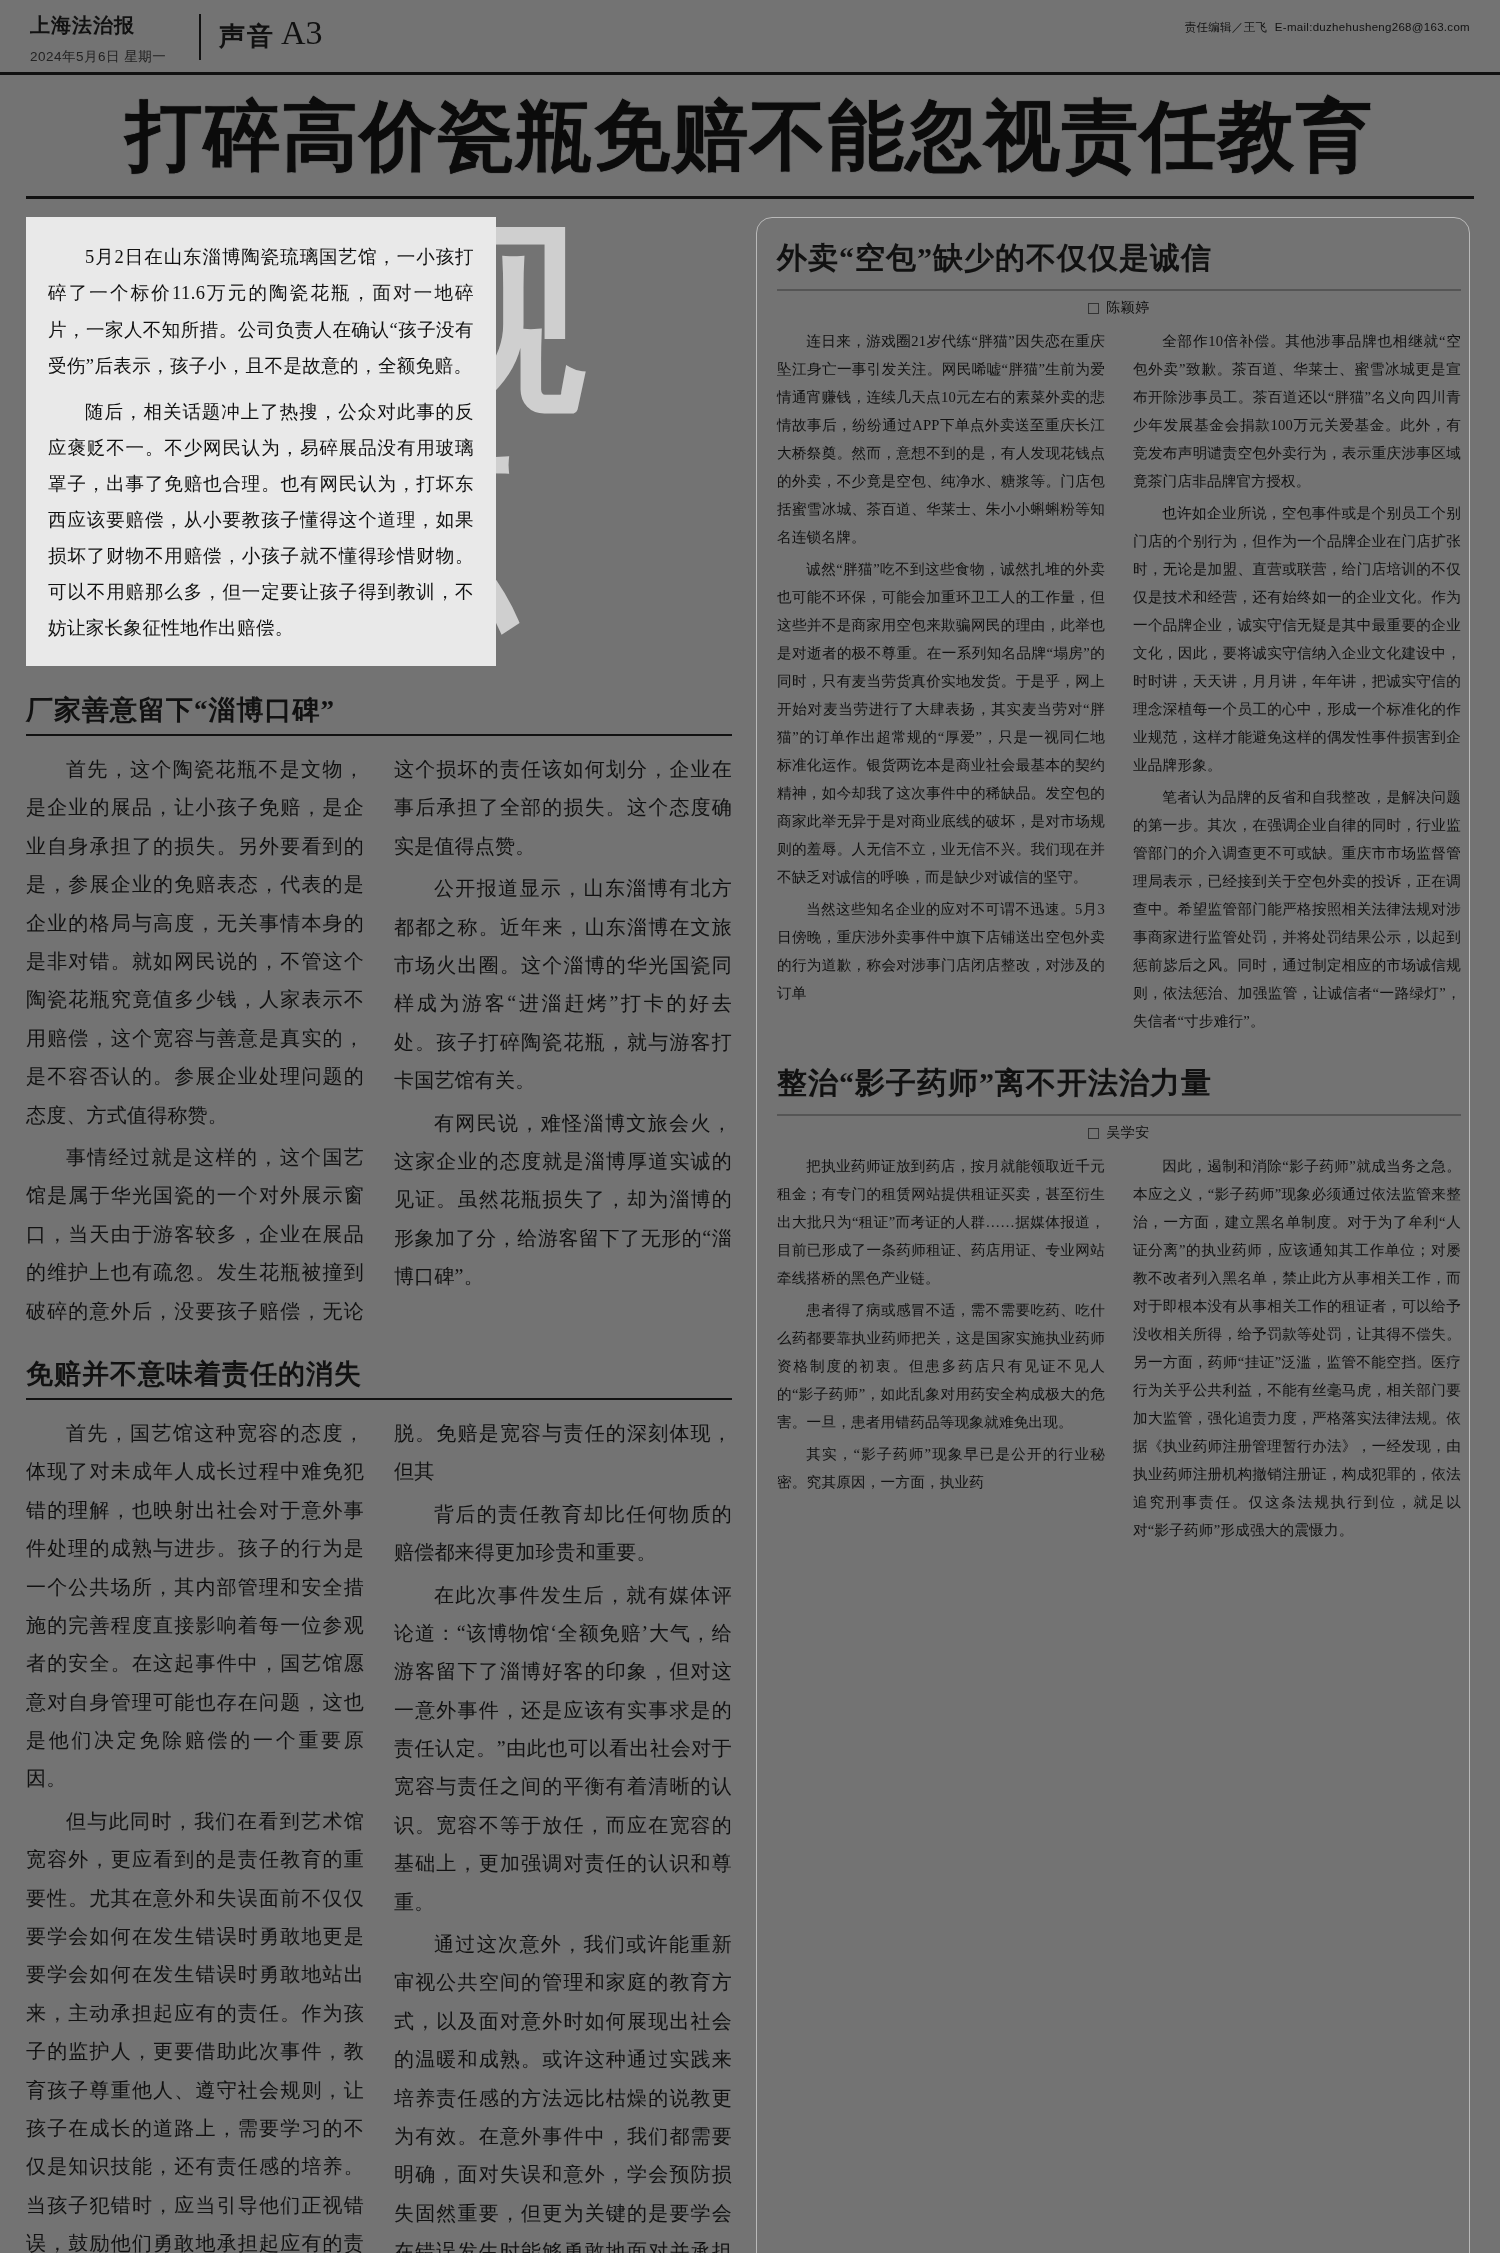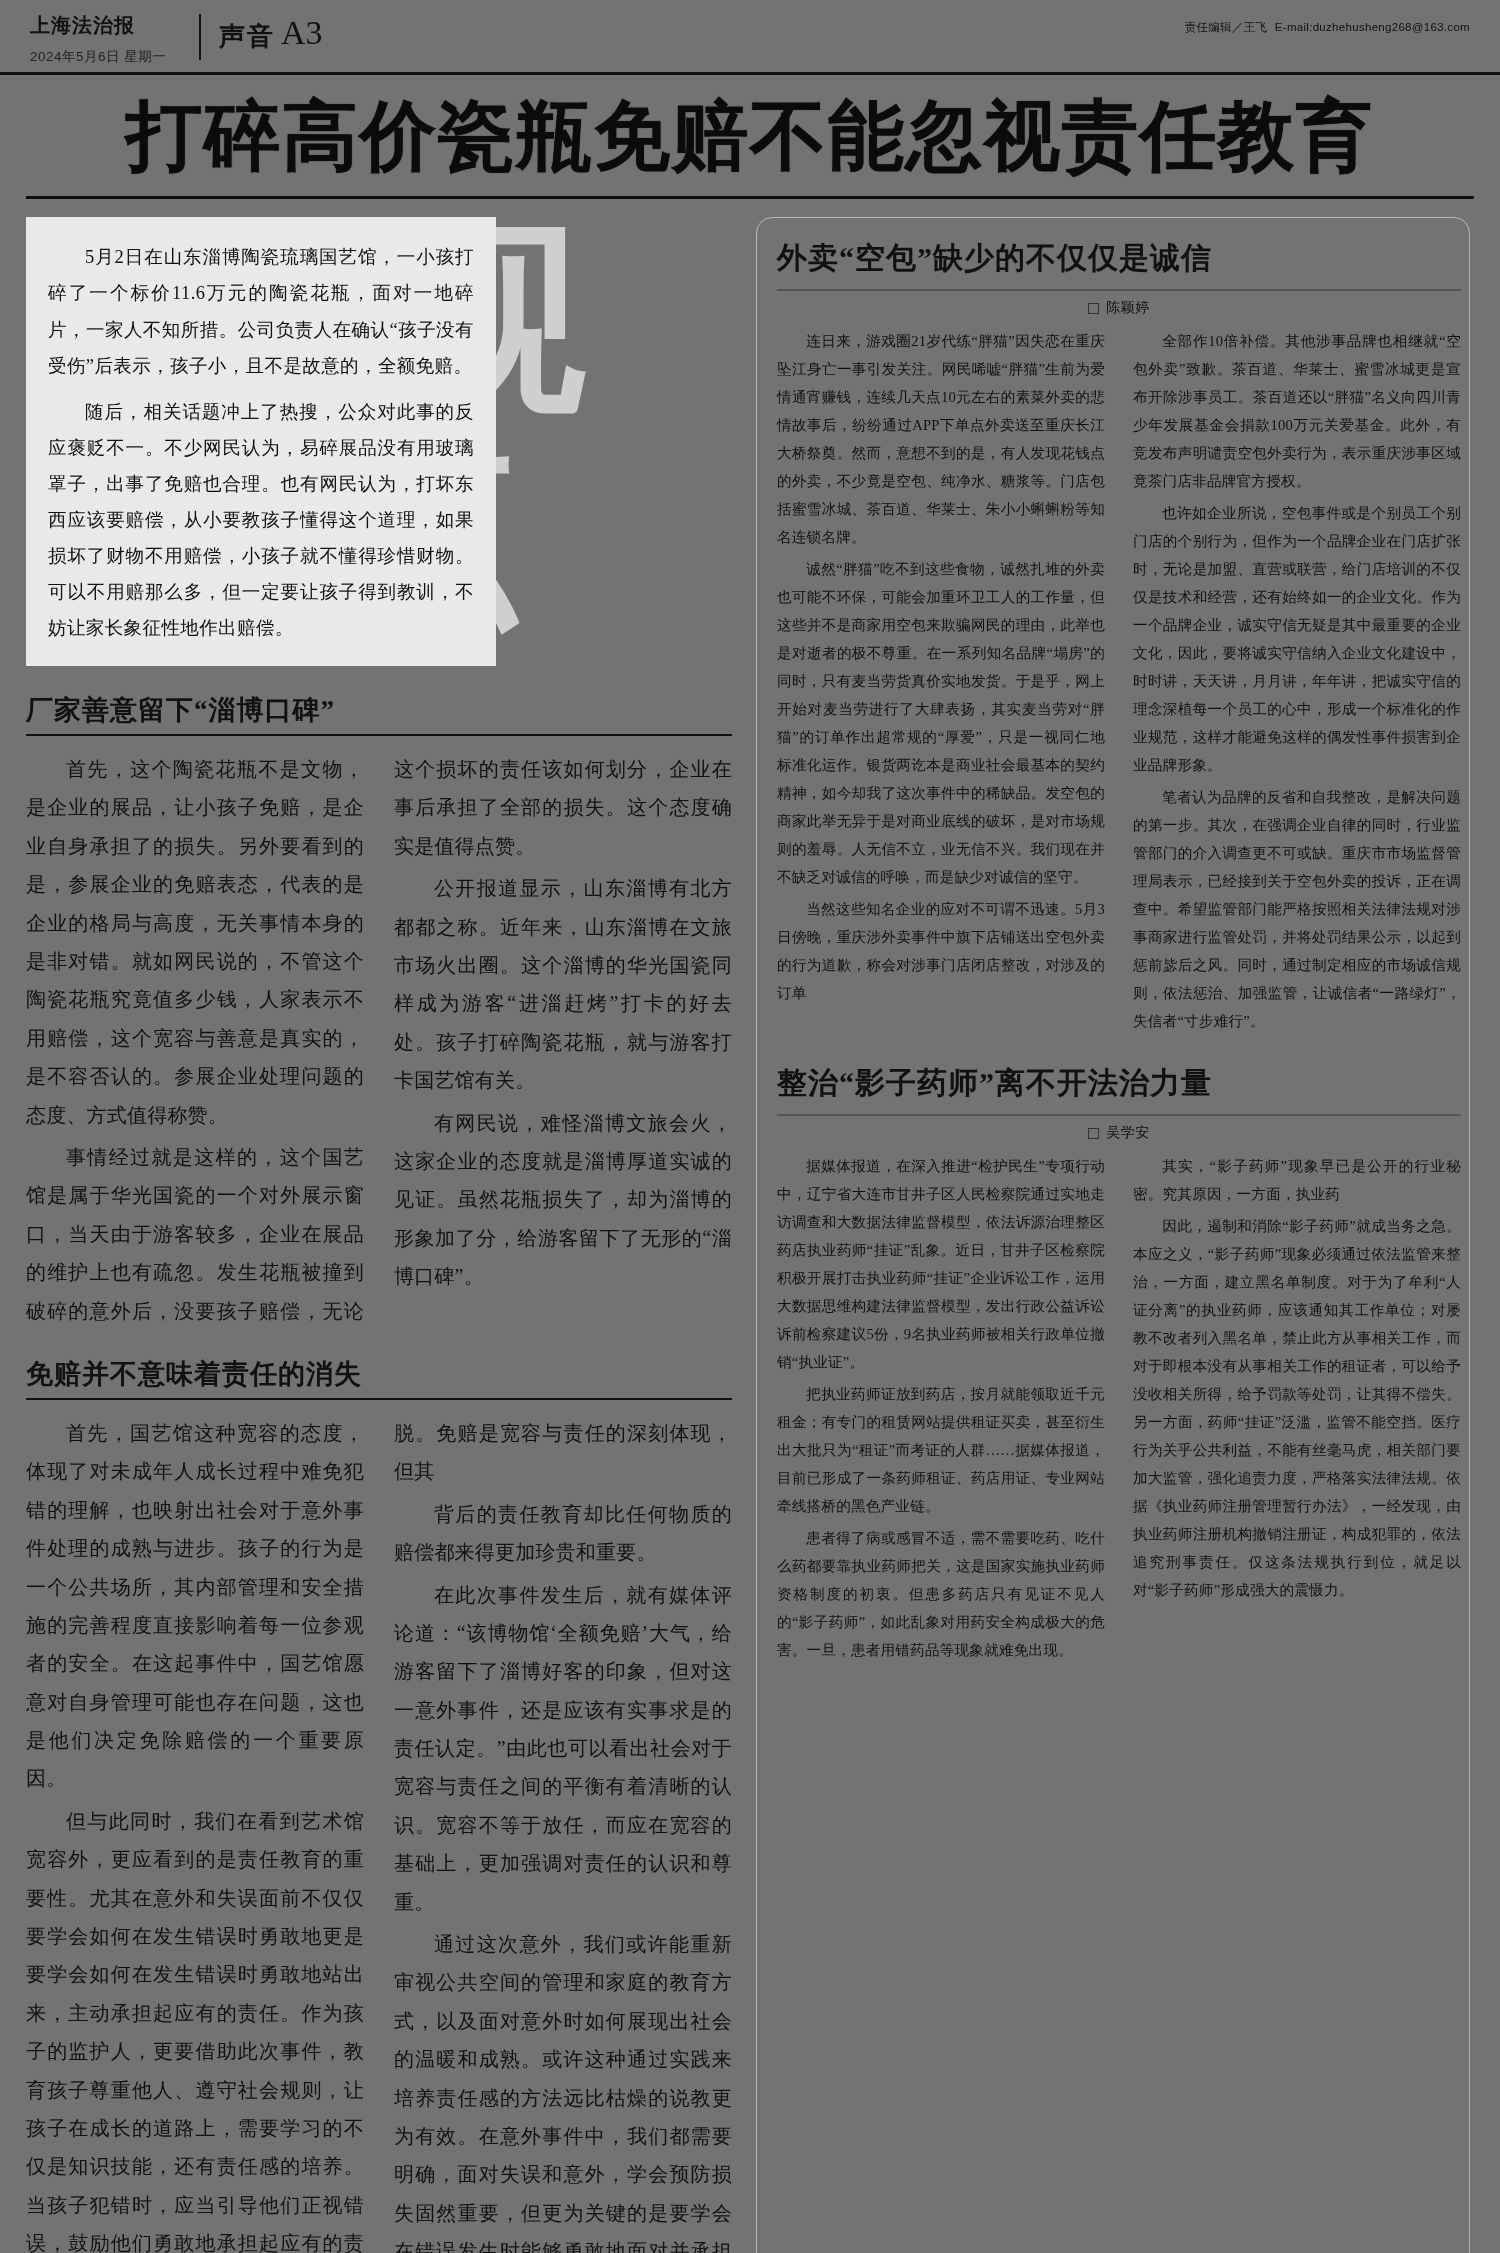--- a/index.html
+++ b/index.html
@@ -286,21 +286,20 @@
 
       <div class="art-gap"></div>
 
       <div>
         <div class="art-title">整治“影子药师”离不开法治力量</div>
         <div class="art-rule"></div>
         <div class="byline">
           <span class="box"></span><span>吴学安</span>
         </div>
         <div class="art-body">
-          <p>据媒体报道，在深入推进“检护民生”专项行动中，辽宁省大连市甘井子区人民检察院通过实地走访调查和大数据法律监督模型，依法诉源治理整区药店执业药师“挂证”乱象。近日，甘井子区检察院积极开展打击执业药师“挂证”企业诉讼工作，运用大数据思维构建法律监督模型，发出行政公益诉讼诉前检察建议5份，9名执业药师被相关行政单位撤销“执业证”。</p>
           <p>把执业药师证放到药店，按月就能领取近千元租金；有专门的租赁网站提供租证买卖，甚至衍生出大批只为“租证”而考证的人群……据媒体报道，目前已形成了一条药师租证、药店用证、专业网站牵线搭桥的黑色产业链。</p>
           <p>患者得了病或感冒不适，需不需要吃药、吃什么药都要靠执业药师把关，这是国家实施执业药师资格制度的初衷。但患多药店只有见证不见人的“影子药师”，如此乱象对用药安全构成极大的危害。一旦，患者用错药品等现象就难免出现。</p>
           <p>其实，“影子药师”现象早已是公开的行业秘密。究其原因，一方面，执业药</p>
           <p>因此，遏制和消除“影子药师”就成当务之急。本应之义，“影子药师”现象必须通过依法监管来整治，一方面，建立黑名单制度。对于为了牟利“人证分离”的执业药师，应该通知其工作单位；对屡教不改者列入黑名单，禁止此方从事相关工作，而对于即根本没有从事相关工作的租证者，可以给予没收相关所得，给予罚款等处罚，让其得不偿失。另一方面，药师“挂证”泛滥，监管不能空挡。医疗行为关乎公共利益，不能有丝毫马虎，相关部门要加大监管，强化追责力度，严格落实法律法规。依据《执业药师注册管理暂行办法》，一经发现，由执业药师注册机构撤销注册证，构成犯罪的，依法追究刑事责任。仅这条法规执行到位，就足以对“影子药师”形成强大的震慑力。</p>
         </div>
       </div>
 
     </div>
   </div>
 </div>

